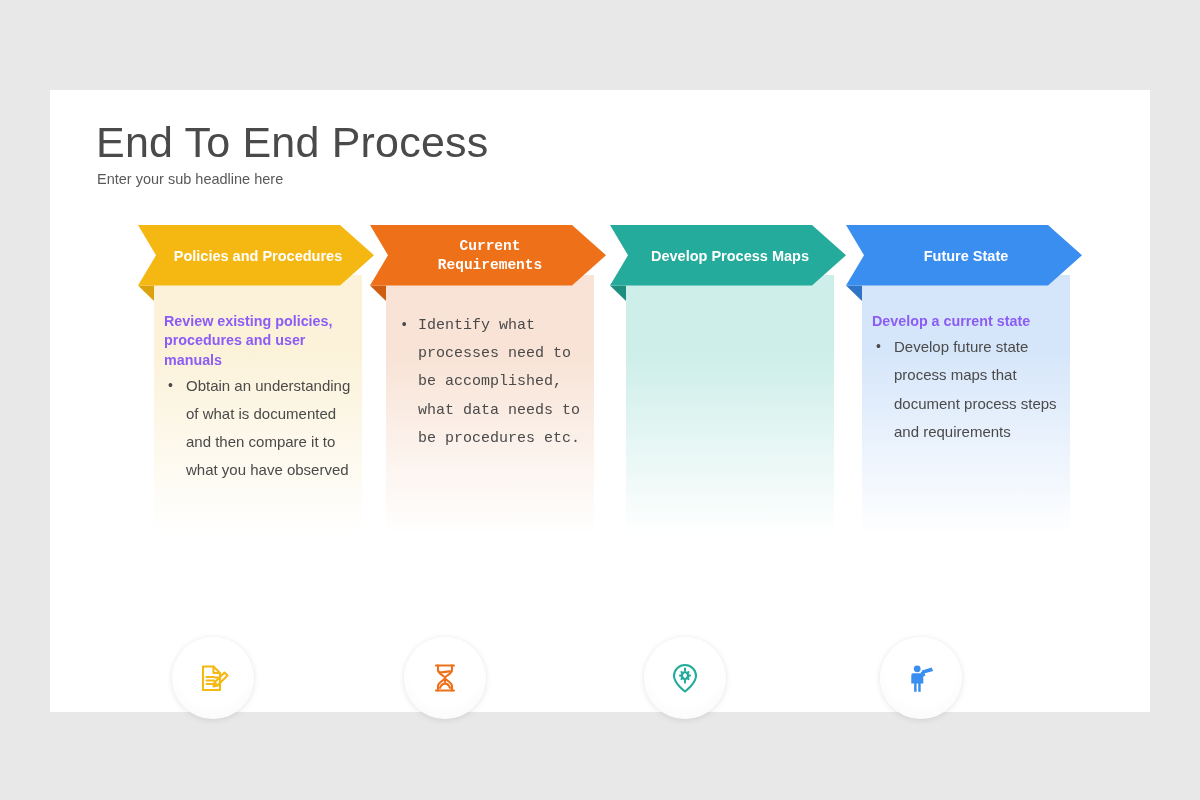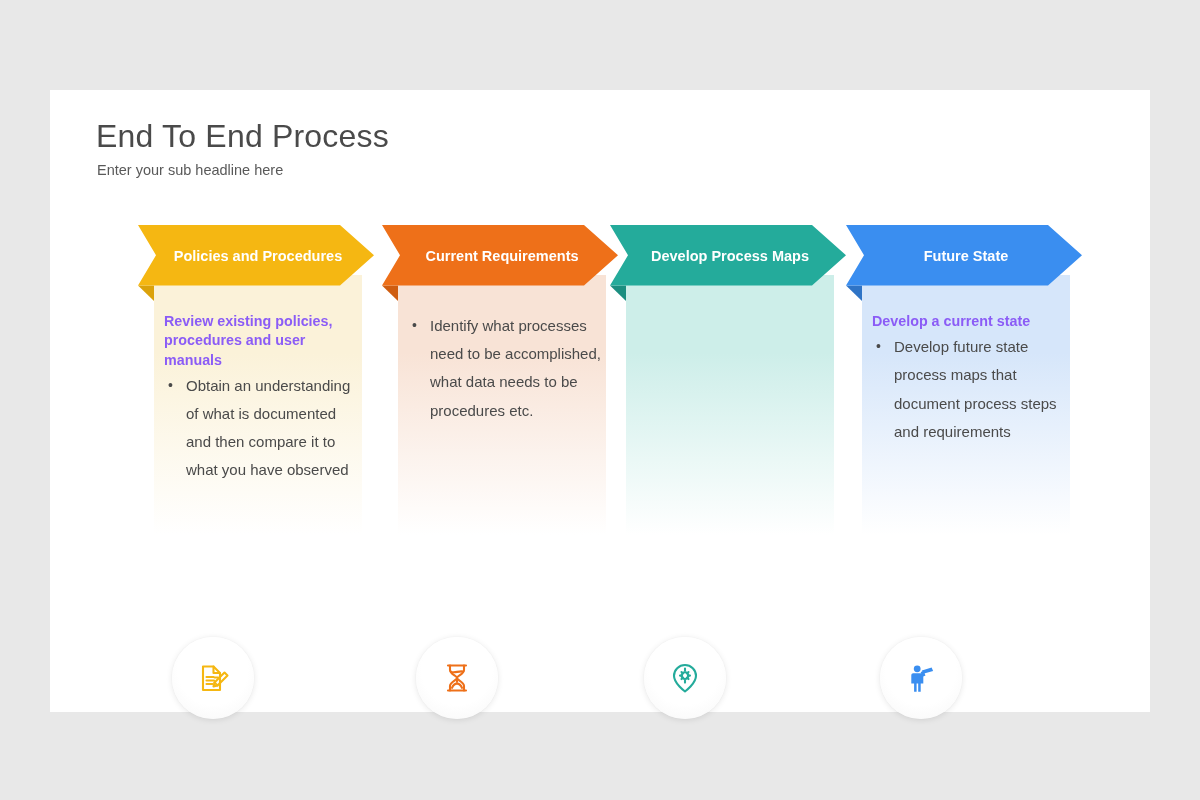--- a/index.html
+++ b/index.html
@@ -24,31 +24,31 @@
     width: 1100px;
     height: 622px;
     background: #ffffff;
   }
 
   
   #page-title {
     position: absolute;
     left: 46px;
     top: 28px;
-    font-size: 32px;
+    font-size: 43px;
     font-weight: 400;
     color: #4a4a4a;
     letter-spacing: .2px;
     white-space: nowrap;
   }
 
   #page-subtitle {
     position: absolute;
     left: 47px;
-    top: 72px;
+    top: 81px;
     font-size: 14.5px;
     font-weight: 400;
     color: #595959;
     white-space: nowrap;
   }
 
   
   #columns {
     position: absolute;
     left: 0;
@@ -58,21 +58,21 @@
   }
 
   .column {
     position: absolute;
     top: 135px;
     width: 236px;
     height: 460px;
   }
 
   .col-0 { left: 88px;  }
-  .col-1 { left: 332px; }
+  .col-1 { left: 320px; font-family: Liberation Mono, monospace; }
   .col-2 { left: 560px; }
   .col-3 { left: 796px; }
 
   
   .card {
     position: absolute;
     left: 16px;
     top: 50px;
     width: 208px;
     height: 260px;

